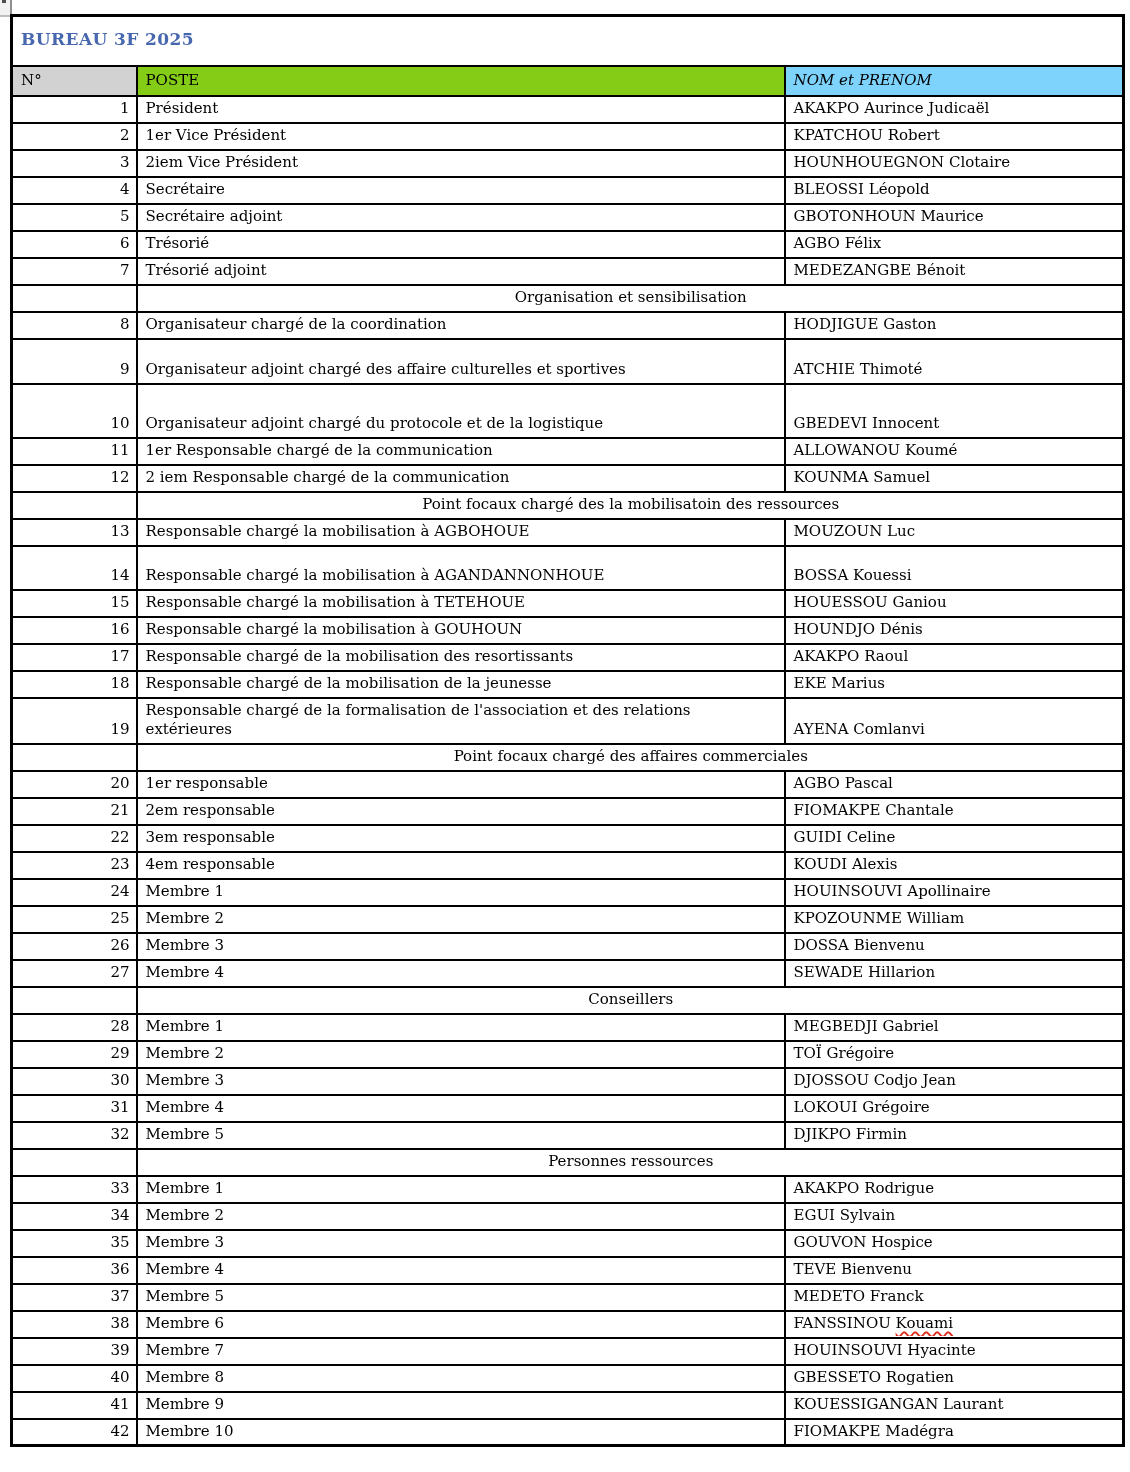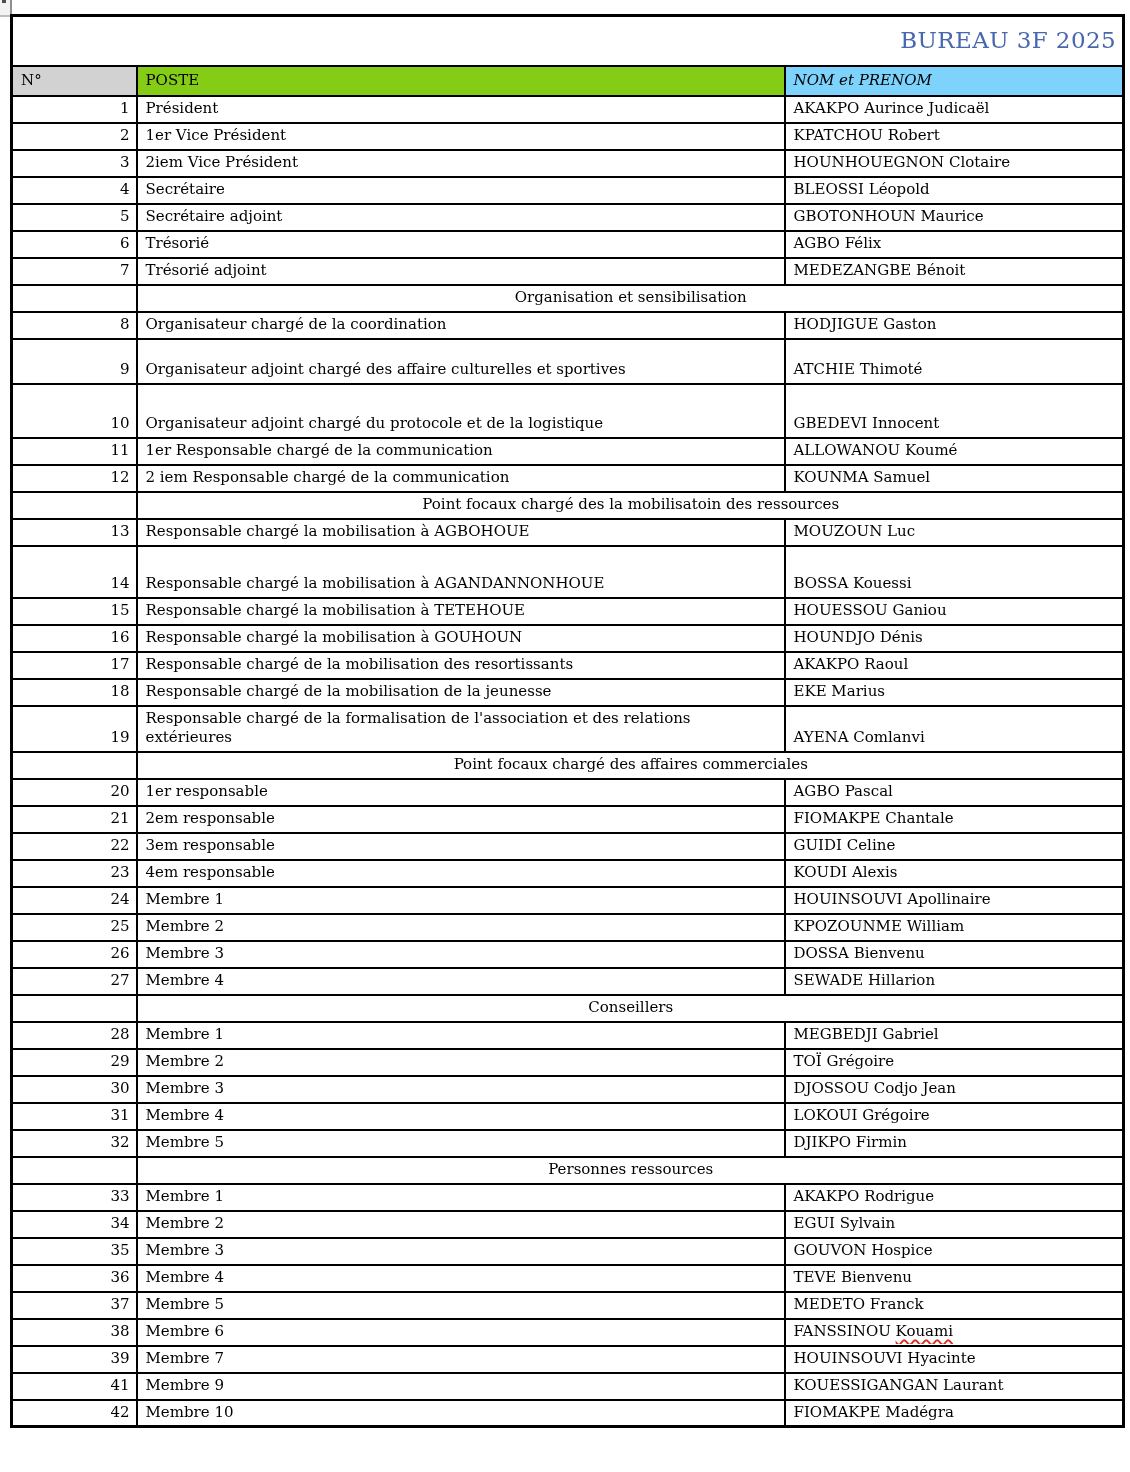--- a/index.html
+++ b/index.html
@@ -49,23 +49,23 @@
     font-size: 15px;
     line-height: 1.25;
     padding: 2px 6px 4px 8px;
     overflow: hidden;
     word-wrap: break-word;
   }
 
   tr.title-row td {
     height: 42px;
     vertical-align: middle;
-    text-align: right;
-    font-weight: normal;
-    font-size: 23px;
+    text-align: left;
+    font-weight: bold;
+    font-size: 17px;
     letter-spacing: 0.4px;
   }
 
   tr.head-row td {
     background: #d2d2d2;
     height: 22px;
     vertical-align: middle;
     font-size: 15px;
   }
 
@@ -184,21 +184,21 @@
   </tr>
         <tr class="data-row">
     <td class="num"></td>
     <td class="sec" colspan="2">Point focaux chargé des la mobilisatoin des ressources</td>
   </tr>
         <tr class="data-row">
     <td class="num">13</td>
     <td class="poste">Responsable chargé la mobilisation à AGBOHOUE</td>
     <td class="nom"><span>MOUZOUN Luc</span><span class="wavy"></span></td>
   </tr>
-        <tr class="data-row" style="height: 52px;">
+        <tr class="data-row" style="height: 44px;">
     <td class="num">14</td>
     <td class="poste">Responsable chargé la mobilisation à AGANDANNONHOUE</td>
     <td class="nom"><span>BOSSA Kouessi</span><span class="wavy"></span></td>
   </tr>
         <tr class="data-row">
     <td class="num">15</td>
     <td class="poste">Responsable chargé la mobilisation à TETEHOUE</td>
     <td class="nom"><span>HOUESSOU Ganiou</span><span class="wavy"></span></td>
   </tr>
         <tr class="data-row">
@@ -327,20 +327,25 @@
     <td class="num">38</td>
     <td class="poste">Membre 6</td>
     <td class="nom small-nom"><span>FANSSINOU </span><span class="wavy" style="text-decoration-color: rgb(221, 44, 28);">Kouami</span></td>
   </tr>
         <tr class="data-row">
     <td class="num">39</td>
     <td class="poste">Membre 7</td>
     <td class="nom"><span>HOUINSOUVI Hyacinte</span><span class="wavy"></span></td>
   </tr>
         <tr class="data-row">
+    <td class="num">40</td>
+    <td class="poste">Membre 8</td>
+    <td class="nom"><span>GBESSETO Rogatien</span><span class="wavy"></span></td>
+  </tr>
+        <tr class="data-row">
     <td class="num">41</td>
     <td class="poste">Membre 9</td>
     <td class="nom"><span>KOUESSIGANGAN Laurant</span><span class="wavy"></span></td>
   </tr>
         <tr class="data-row">
     <td class="num">42</td>
     <td class="poste">Membre 10</td>
     <td class="nom"><span>FIOMAKPE Madégra</span><span class="wavy"></span></td>
   </tr>
       </tbody>

